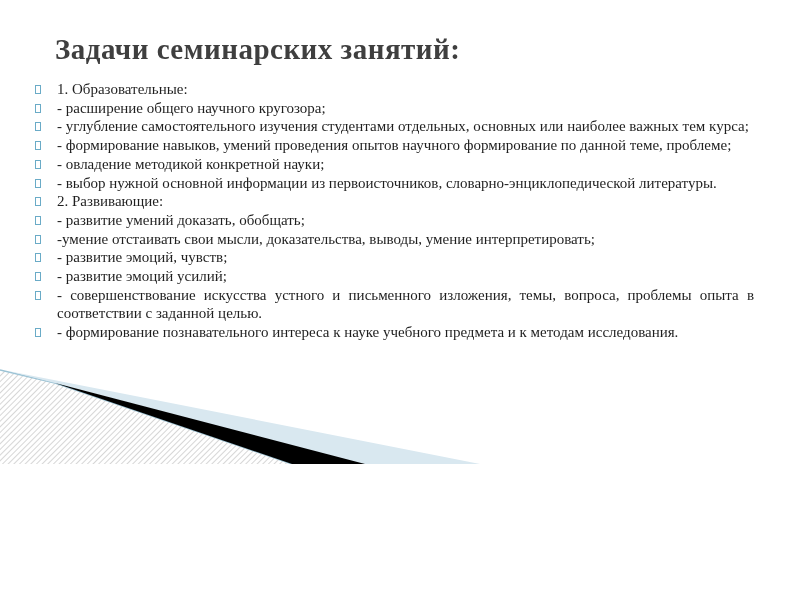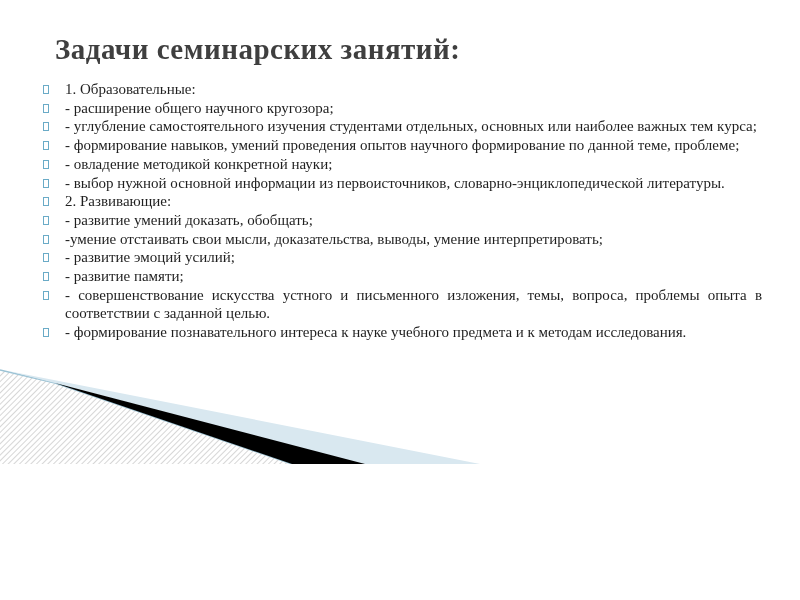--- a/index.html
+++ b/index.html
@@ -24,21 +24,21 @@
     margin: 0;
     font-family: "Liberation Serif", serif;
     font-size: 29px;
     font-weight: bold;
     letter-spacing: 0.5px;
     color: var(--title-color, #3f3f3f);
     white-space: nowrap;
   }
   .bullets {
     position: absolute;
-    left: 40px;
+    left: 32px;
     top: 80px;
     width: 722px;
     margin: 0;
     padding: 0;
     list-style: none;
     font-size: 15px;
     line-height: 18.7px;
     color: var(--body-color, #1f1f1f);
   }
   .bullets li {
@@ -76,23 +76,22 @@
   <ul class="bullets" id="bullet-list">
       <li><span class="bullet-square"></span><span>1. Образовательные:</span></li>
       <li><span class="bullet-square"></span><span>- расширение общего научного кругозора;</span></li>
       <li><span class="bullet-square"></span><span>- углубление самостоятельного изучения студентами отдельных, основных или наиболее важных тем курса;</span></li>
       <li><span class="bullet-square"></span><span>- формирование навыков, умений проведения опытов научного формирование по данной теме, проблеме;</span></li>
       <li><span class="bullet-square"></span><span>- овладение методикой конкретной науки;</span></li>
       <li><span class="bullet-square"></span><span>- выбор нужной основной информации из первоисточников, словарно-энциклопедической литературы.</span></li>
       <li><span class="bullet-square"></span><span>2. Развивающие:</span></li>
       <li><span class="bullet-square"></span><span>- развитие умений доказать, обобщать;</span></li>
       <li><span class="bullet-square"></span><span>-умение отстаивать свои мысли, доказательства, выводы, умение интерпретировать;</span></li>
-      <li><span class="bullet-square"></span></li>
+      <li><span class="bullet-square"></span><span>- развитие эмоций, чувств;</span></li>
       <li><span class="bullet-square"></span><span>- развитие эмоций усилий;</span></li>
-      <li><span class="bullet-square"></span><span>- развитие памяти;</span></li>
       <li><span class="bullet-square"></span><span>- совершенствование искусства устного и письменного изложения, темы, вопроса, проблемы опыта в соответствии с заданной целью.</span></li>
       <li><span class="bullet-square"></span><span>- формирование познавательного интереса к науке учебного предмета и к методам исследования.</span></li>
     </ul>
 
   <svg class="decor" viewBox="0 0 500 100" width="500" height="100" preserveAspectRatio="none">
     <defs>
       <pattern id="hatch" width="4" height="4" patternUnits="userSpaceOnUse" patternTransform="rotate(45)">
         <rect width="4" height="4" fill="#ffffff"></rect>
         <line x1="0.5" y1="0" x2="0.5" y2="4" stroke-width="1" stroke="#d6d6d6"></line>
       </pattern>

